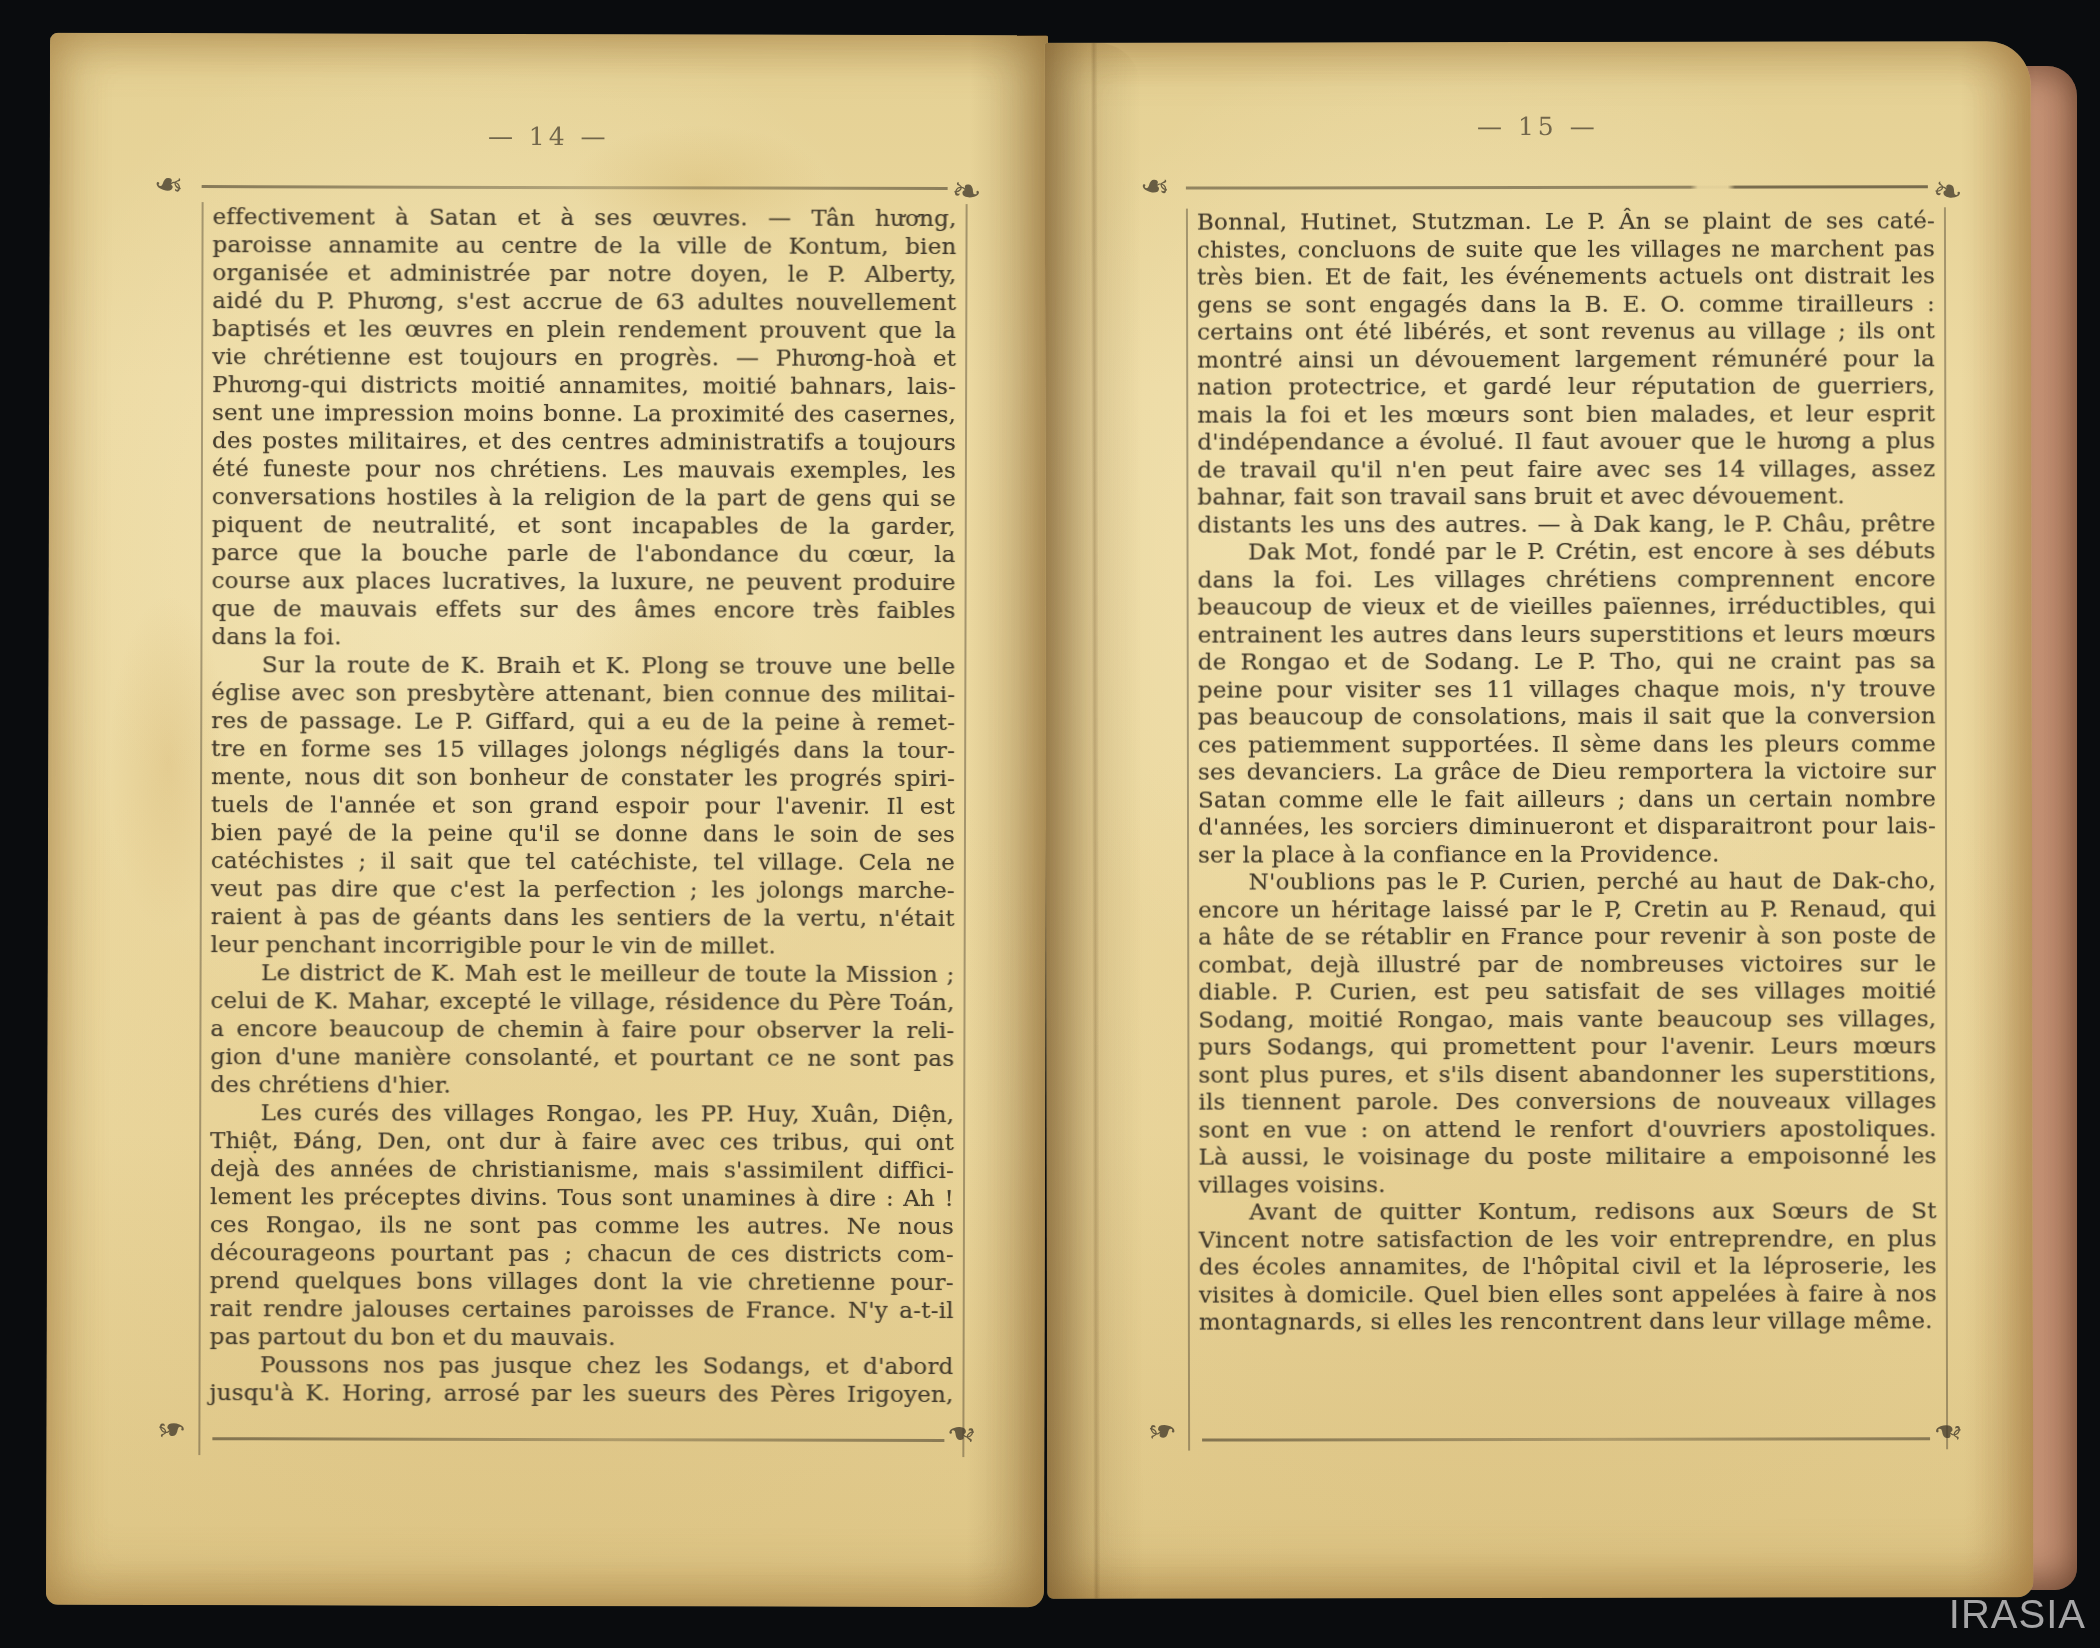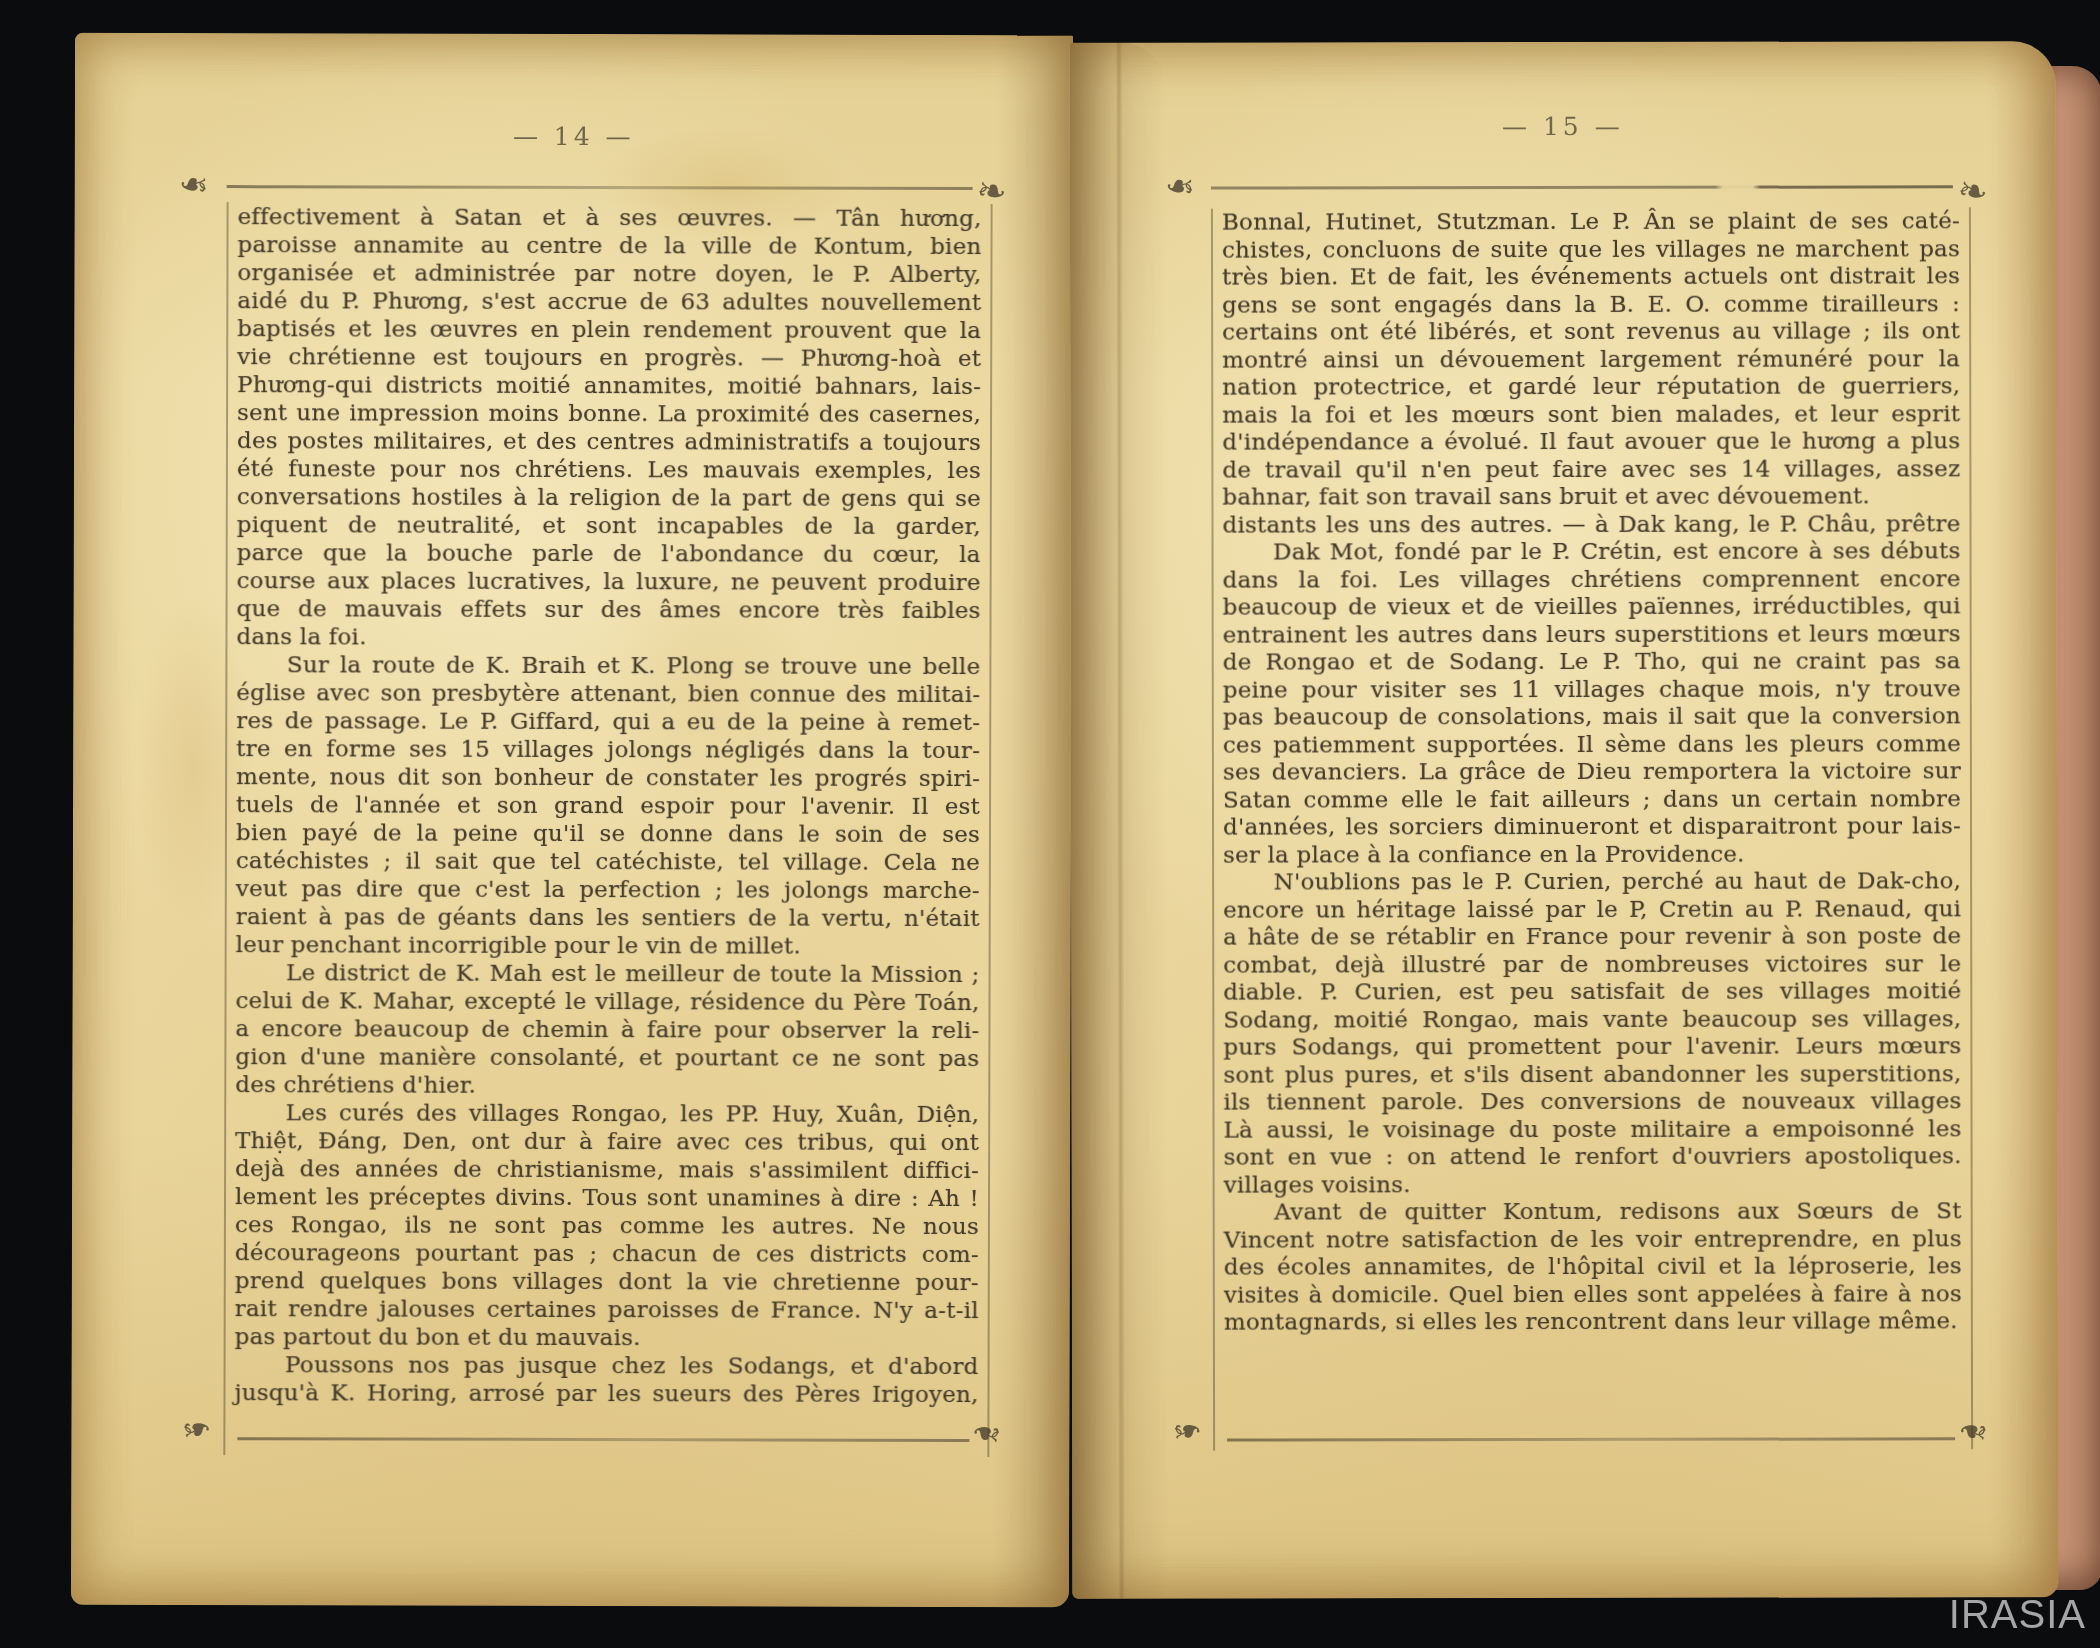--- a/index.html
+++ b/index.html
@@ -1,21 +1,21 @@
 <!DOCTYPE html>
 <html style="--background: #0a0c0e; --paper: #ecd9a1; --ink: #453c2c; --cover_edge: #c39073; --watermark: #c2c2c2;"><head>
 <meta charset="utf-8">
 <style>
   html,body{margin:0;padding:0;}
   body{
     width:2100px;height:1648px;position:relative;overflow:hidden;
     background:var(--background,#0a0c0e);
     font-family:"DejaVu Serif", serif;
   }
-  .scan{position:absolute;inset:0;margin-left:25px;}
+  .scan{position:absolute;inset:0;}
   
   .cover-edge{
     position:absolute;left:1985px;top:66px;width:92px;height:1524px;
     background:linear-gradient(to right,#a87a60,var(--cover_edge,#c39073) 55%,#b78467);
     border-radius:6px 30px 22px 8px;
     box-shadow:inset 0 10px 30px rgba(60,30,15,.35), inset 0 -14px 30px rgba(60,30,15,.4);
   }
   
   .page{
     position:absolute;
@@ -212,22 +212,22 @@
         <div class="line end">ser la place à la confiance en la Providence.</div>
         <div class="line indent">N'oublions pas le P. Curien, perché au haut de Dak-cho,</div>
         <div class="line">encore un héritage laissé par le P, Cretin au P. Renaud, qui</div>
         <div class="line">a hâte de se rétablir en France pour revenir à son poste de</div>
         <div class="line">combat, dejà illustré par de nombreuses victoires sur le</div>
         <div class="line">diable. P. Curien, est peu satisfait de ses villages moitié</div>
         <div class="line">Sodang, moitié Rongao, mais vante beaucoup ses villages,</div>
         <div class="line">purs Sodangs, qui promettent pour l'avenir. Leurs mœurs</div>
         <div class="line">sont plus pures, et s'ils disent abandonner les superstitions,</div>
         <div class="line">ils tiennent parole. Des conversions de nouveaux villages</div>
+        <div class="line">sont en vue : on attend le renfort d'ouvriers apostoliques.</div>
         <div class="line">Là aussi, le voisinage du poste militaire a empoisonné les</div>
-        <div class="line">sont en vue : on attend le renfort d'ouvriers apostoliques.</div>
         <div class="line end">villages voisins.</div>
         <div class="line indent">Avant de quitter Kontum, redisons aux Sœurs de St</div>
         <div class="line">Vincent notre satisfaction de les voir entreprendre, en plus</div>
         <div class="line">des écoles annamites, de l'hôpital civil et la léproserie, les</div>
         <div class="line">visites à domicile. Quel bien elles sont appelées à faire à nos</div>
         <div class="line end">montagnards, si elles les rencontrent dans leur village même.</div>
       </div>
     <span class="fleuron fl-bl">❧</span>
     <div class="rule rule-plain rule-bottom"></div>
     <span class="fleuron fl-br">❧</span>

